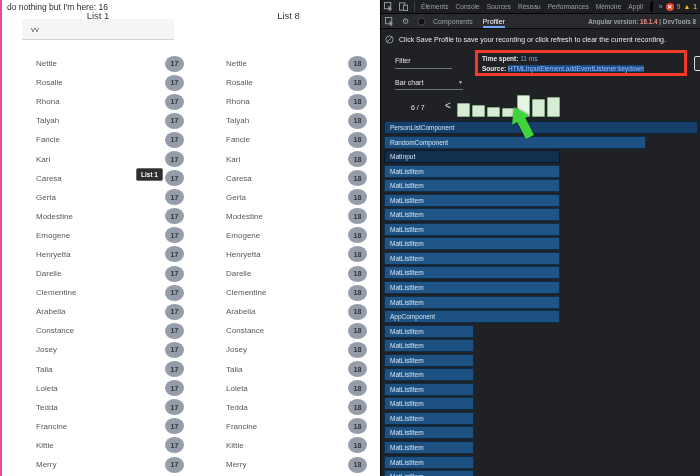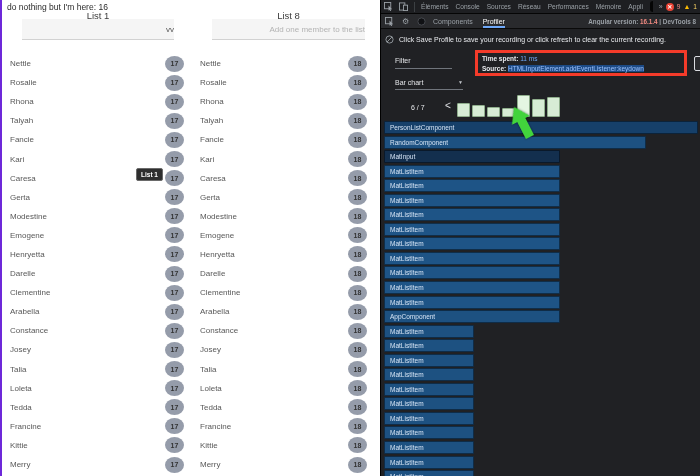--- a/index.html
+++ b/index.html
@@ -1,33 +1,33 @@
 <!DOCTYPE html>
 <html><head>
 <meta charset="utf-8">
 <style>
   * { margin:0; padding:0; box-sizing:border-box; }
   html,body { background:#e9e9e9; }
   body { font-family:"Liberation Sans", sans-serif; }
   .screen { position:relative; width:700px; height:476px; background:#fff; overflow:hidden; }
 
   
-  .left-pane { position:absolute; left:0; top:0; width:428px; height:476px; background:#fff; border-left:2px solid #6d28d9; }
+  .left-pane { position:absolute; left:0; top:0; width:428px; height:476px; background:#fff; border-left:2px solid #ec4899; }
   .status-text { position:absolute; left:5px; top:2px; font-size:8.5px; color:#2b2b2b; }
   .list-title { position:absolute; top:10px; font-size:9.5px; color:#3c3c3c; text-align:center; }
   .list-title.t1 { left:20px; width:152px; }
   .list-title.t2 { left:210px; width:153px; }
-  .member-input { position:absolute; top:19px; height:21px; background:#f5f5f5; border:none; border-bottom:1px solid #d2d2d2; font-size:8px; color:#555; padding-left:9px; outline:none; font-family:"Liberation Sans", sans-serif;text-align:right; }
+  .member-input { position:absolute; top:19px; height:21px; background:#f5f5f5; border:none; border-bottom:1px solid #d2d2d2; font-size:8px; color:#555; padding-left:9px; outline:none; font-family:"Liberation Sans", sans-serif; }
   .member-input.i1 { left:20px; width:152px; }
   .member-input.i2 { left:210px; width:153px; }
   .member-input::placeholder { color:#b3b3b3; }
   .members-col { position:absolute; top:54px; width:190px; }
   .members-col.c1 { left:0; }
   .members-col.c2 { left:190px; }
-  .member-row { height:19.1px; display:flex; align-items:center; }
+  .member-row { height:19.1px; display:flex; align-items:center;padding-left:26px; }
   .member-name { font-size:8px; color:#585858; padding-left:8px; flex:1; }
   .member-badge { width:19px; height:16px; border-radius:50%; background:#959caa; color:#333; font-size:7px; font-weight:bold; display:flex; align-items:center; justify-content:center; }
   .c1 .member-badge { margin-right:8px; }
   .c2 .member-badge { margin-right:15px; }
   .page-tooltip { position:absolute; left:134px; top:168px; background:#2e2e2e; border:1px solid #6a6a6a; color:#fff; font-size:6.5px; font-weight:bold; padding:2px 4px; border-radius:2px; z-index:5; }
 
   
   .devtools { position:absolute; left:380px; top:0; width:320px; height:476px; background:#202124; border-left:1px solid #000; color:#9aa0a6; }
   .dt-tabbar { height:14px; background:#1e1f22; border-bottom:1px solid #050505; display:flex; align-items:center; padding:0 3px; gap:6px; font-size:6.6px; white-space:nowrap; overflow:hidden; }
   .tb-icon { width:9px; height:9px; flex:0 0 auto; display:flex; align-items:center; justify-content:center; }
@@ -82,21 +82,20 @@
 
 <div class="screen">
 
   <div class="left-pane">
     <div class="status-text">do nothing but I'm here: 16</div>
 
     <div class="list-title t1">List 1</div>
     <div class="list-title t2">List 8</div>
 
     <input class="member-input i1" value="vv" style="">
-    <input class="member-input i2" placeholder="Add one member to the list" style="">
 
     <div class="members-col c1">
         <div class="member-row">
           <span class="member-name">Nettle</span>
           <span class="member-badge">17</span>
         </div>
         <div class="member-row">
           <span class="member-name">Rosalie</span>
           <span class="member-badge">17</span>
         </div>

